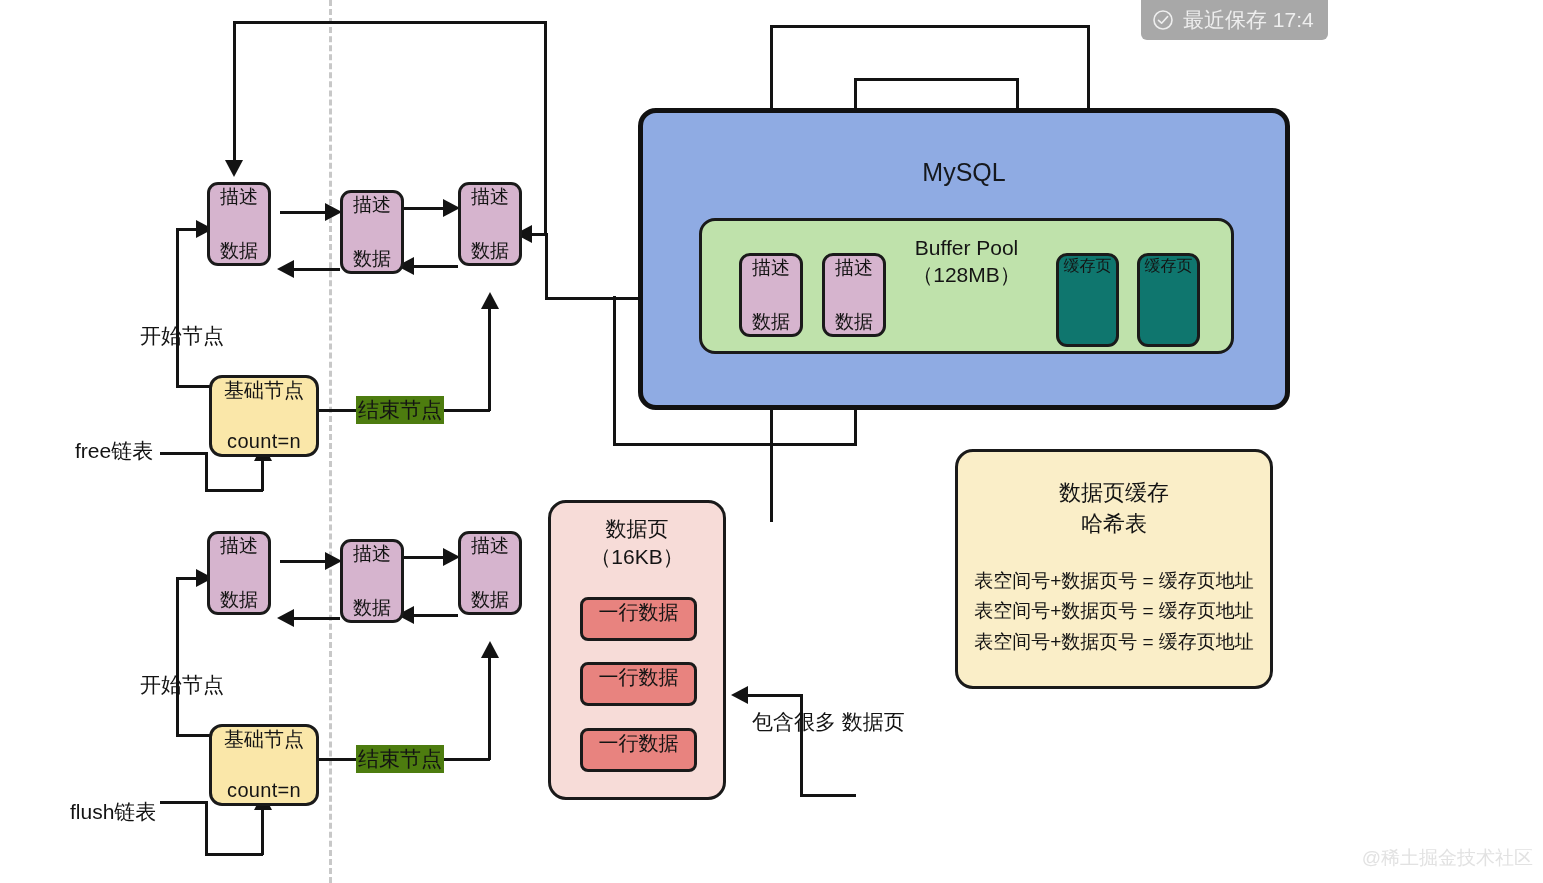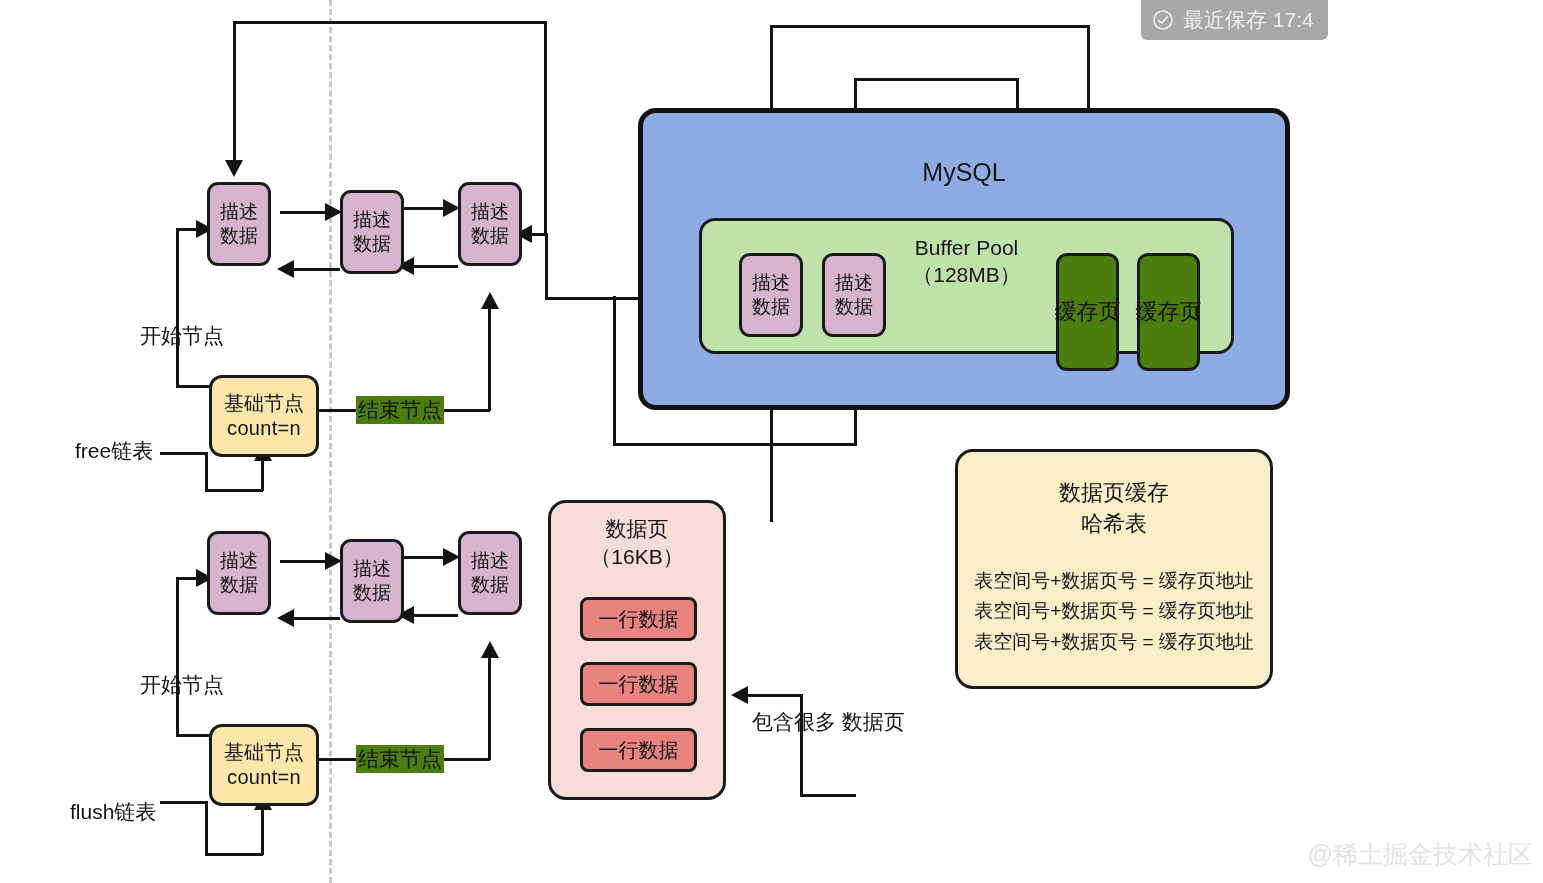--- a/index.html
+++ b/index.html
@@ -17,21 +17,21 @@
     background: #ffffff;
     overflow: hidden;
   }
   
   .node {
     position: absolute;
     box-sizing: border-box;
     display: flex;
     flex-direction: column;
     align-items: center;
-    justify-content: center;
+    justify-content: space-between;
     border: 3px solid #1a1a1a;
     border-radius: 12px;
     color: #141414;
     text-align: center;
     line-height: 1.25;
     z-index: 5;
   }
   .node span { display: block; white-space: nowrap; }
 
   .desc-node {
@@ -73,24 +73,24 @@
     height: 136px;
     left: 699px;
     top: 218px;
     z-index: 3;
     justify-content: flex-start;
     padding-top: 13px;
   }
   .pool-title { font-size: 21px; line-height: 1.3; }
 
   .cache-node {
-    background: #4d7c0f;
+    background: #0f766e;
     width: 63px;
-    height: 118px;
-    font-size: 22px;
+    height: 94px;
+    font-size: 16px;
     border-radius: 11px;
     z-index: 6;
   }
 
   .page-box {
     background: #f7dcd8;
     border: 3px solid #1a1a1a;
     border-radius: 18px;
     width: 178px;
     height: 300px;
@@ -190,21 +190,21 @@
     color: #eeeeee;
     font-size: 21px;
     z-index: 20;
     overflow: hidden;
   }
   .toast svg { display: block; }
   .watermark {
     position: absolute;
     right: 10px;
     bottom: 12px;
-    font-size: 25px;
+    font-size: 19px;
     color: #e2e2e2;
     z-index: 20;
     white-space: nowrap;
   }
 </style>
 </head>
 <body>
 
 <div id="canvas">
 

